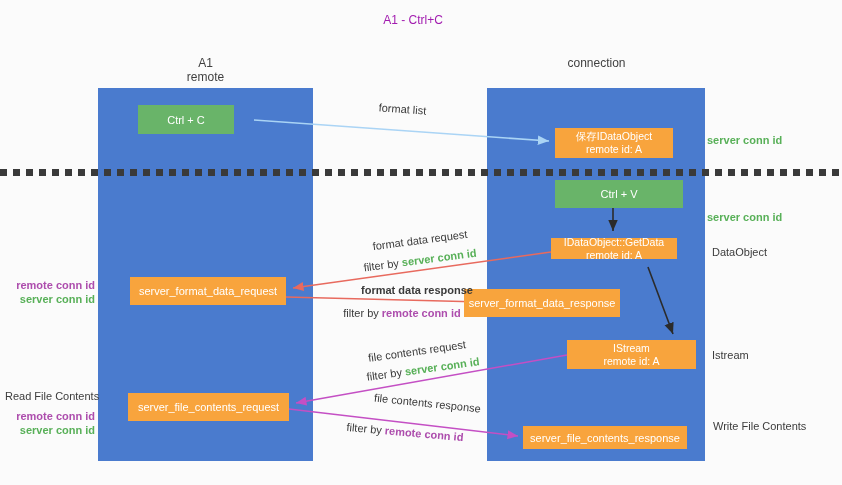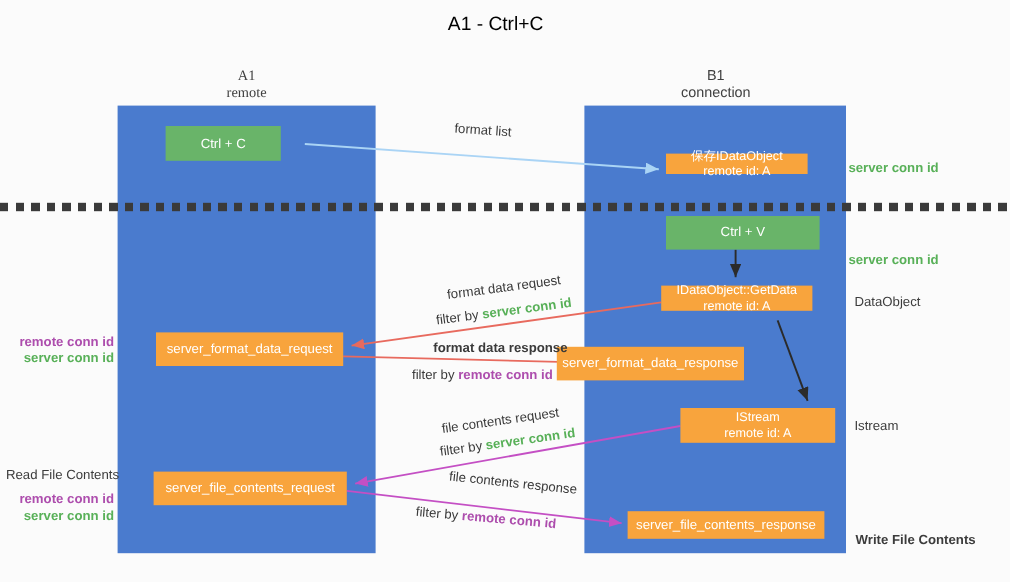--- a/index.html
+++ b/index.html
@@ -4,21 +4,21 @@
 <style>
   * { margin:0; padding:0; box-sizing:border-box; }
   html,body { background:#fbfbfb; }
   body { font-family:"Liberation Sans", sans-serif; }
   #stage {
     position:relative; width:842px; height:485px;
     background:#fbfbfb; overflow:hidden;
   }
   .title {
     position:absolute; left:0; top:10px; width:826px;
-    text-align:center; font-size:16px; line-height:21px; color:#000000;
+    text-align:center; font-size:12px; line-height:21px; color:#a21caf;
   }
   .col-header {
     position:absolute; top:56px; text-align:center;
     font-size:12px; line-height:14px; color:#3f3f3f;
   }
   .lifeline {
     position:absolute; top:88px; height:373px; background:#4a7bce;
   }
   .dotted {
     position:absolute; left:0; top:169px; width:842px; height:7px;
@@ -44,26 +44,25 @@
 </style>
 </head>
 <body>
 
 <div id="stage">
 
   <div class="title">
     <div>A1 - Ctrl+C</div>
   </div>
 
-  <div class="col-header" style="left:98px;width:215px;font-family:Liberation Serif, serif;">
+  <div class="col-header" style="left:98px;width:215px;">
     <div>A1</div>
     <div>remote</div>
   </div>
   <div class="col-header" style="left:487px;width:219px;">
-    <div>B1</div>
     <div>connection</div>
   </div>
 
   <div class="lifeline" style="left:98px;width:215px;"></div>
   <div class="lifeline" style="left:487px;width:218px;"></div>
 
   <div class="dotted"></div>
 
   <svg class="arrows" width="842" height="485" viewBox="0 0 842 485">
     <defs>
@@ -84,21 +83,21 @@
     <line x1="613" y1="208" x2="613" y2="231" stroke="#2b2b2b" stroke-width="1.6" marker-end="url(#mBlack)"></line>
     <line x1="551" y1="252" x2="293" y2="288" stroke="#e86a5e" stroke-width="1.5" marker-end="url(#mRed)"></line>
     <line x1="286" y1="297" x2="482" y2="302" stroke="#e86a5e" stroke-width="1.5" marker-end="url(#mRed)"></line>
     <line x1="648" y1="267" x2="673" y2="334" stroke="#2b2b2b" stroke-width="1.6" marker-end="url(#mBlack)"></line>
     <line x1="567" y1="355" x2="296" y2="403" stroke="#c44fc4" stroke-width="1.5" marker-end="url(#mMag)"></line>
     <line x1="289" y1="409" x2="518" y2="436" stroke="#c44fc4" stroke-width="1.5" marker-end="url(#mMag)"></line>
   </svg>
 
   <div class="node green" style="left:138px;top:105px;width:96px;height:29px;">Ctrl + C</div>
 
-  <div class="node orange two" style="left:555px;top:128px;width:118px;height:17px;">
+  <div class="node orange two" style="left:555px;top:128px;width:118px;height:30px;">
     <div>保存IDataObject</div>
     <div>remote id: A</div>
   </div>
 
   <div class="node green" style="left:555px;top:180px;width:128px;height:28px;">Ctrl + V</div>
 
   <div class="node orange two" style="left:551px;top:238px;width:126px;height:21px;">
     <div>IDataObject::GetData</div>
     <div>remote id: A</div>
   </div>
@@ -135,21 +134,21 @@
 
   <div class="alabel" style="left:360px;top:397px;width:135px;transform:rotate(6deg);">file contents response</div>
   <div class="alabel" style="left:330px;top:426px;width:150px;transform:rotate(5deg);">
     <span>filter by </span><span class="purple-t">remote conn id</span>
   </div>
 
   <div class="side green-t" style="left:707px;top:134px;">server conn id</div>
   <div class="side green-t" style="left:707px;top:211px;">server conn id</div>
   <div class="side" style="left:712px;top:246px;">DataObject</div>
   <div class="side" style="left:712px;top:349px;">Istream</div>
-  <div class="side" style="left:713px;top:444px;font-weight:bold;">Write File Contents</div>
+  <div class="side" style="left:713px;top:420px;">Write File Contents</div>
 
   <div class="side purple-t leftcol" style="top:279px;">remote conn id</div>
   <div class="side green-t leftcol" style="top:293px;">server conn id</div>
   <div class="side leftcol" style="top:390px;">Read File Contents</div>
   <div class="side purple-t leftcol" style="top:410px;">remote conn id</div>
   <div class="side green-t leftcol" style="top:424px;">server conn id</div>
 
 </div>
 
 </body></html>

